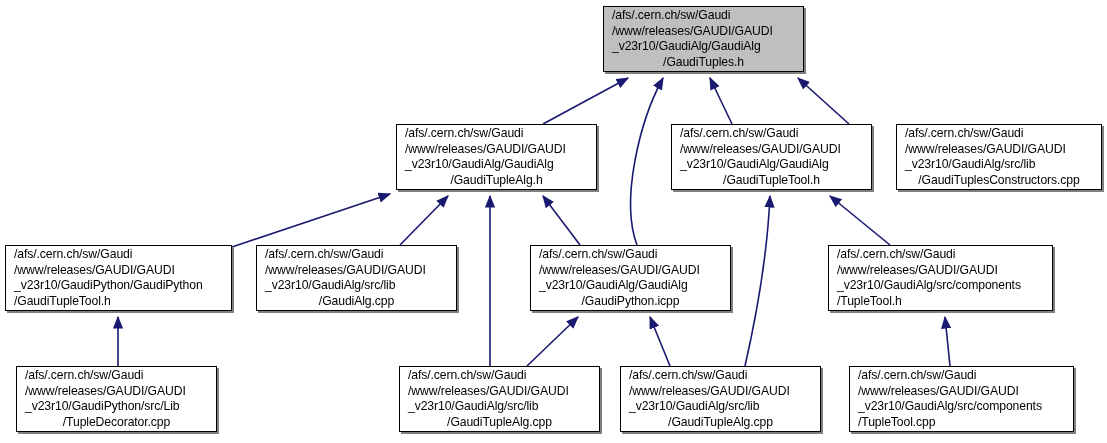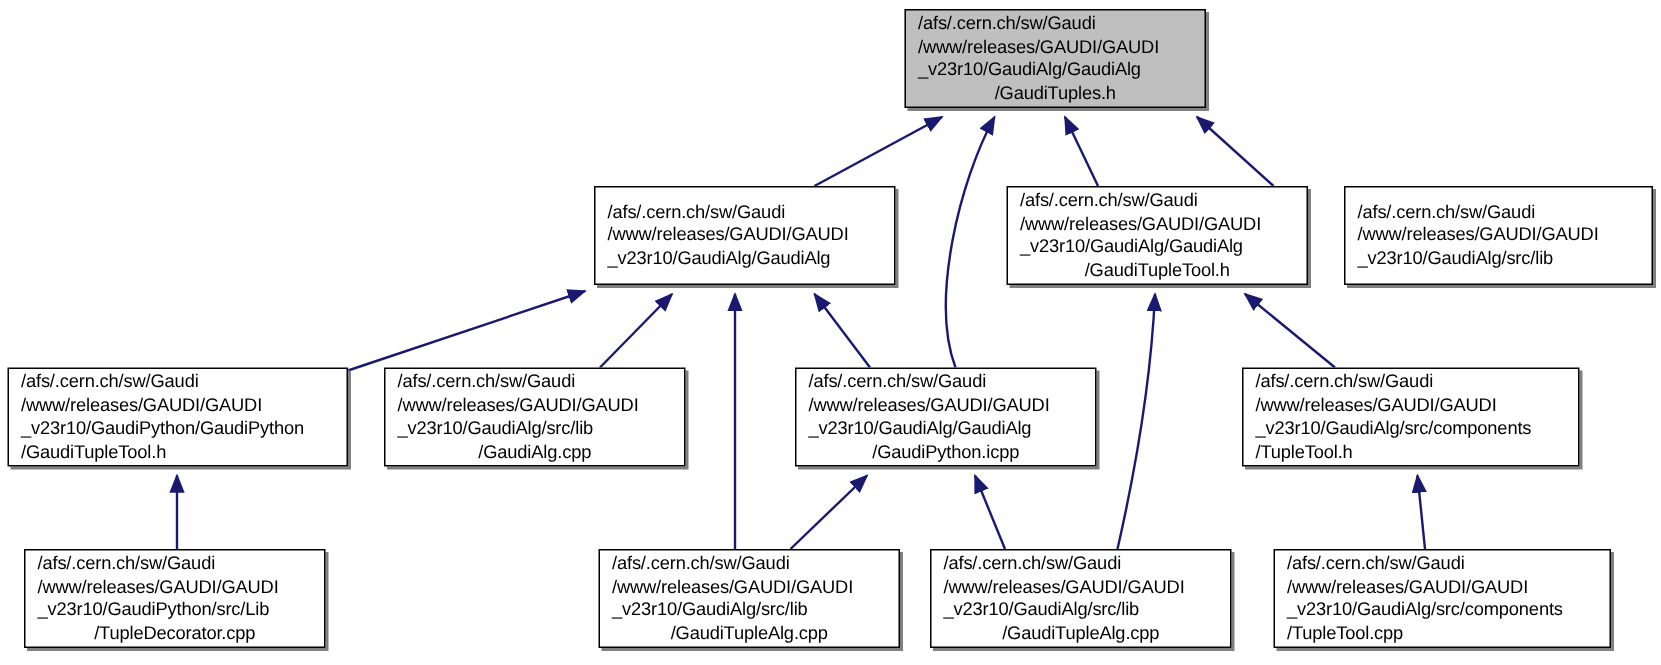--- a/index.html
+++ b/index.html
@@ -88,31 +88,33 @@
       <div class="node root" style="left: 603px; top: 6px; width: 201px; height: 66px;">
         <span class="ln l0">/afs/.cern.ch/sw/Gaudi</span>
         <span class="ln l1">/www/releases/GAUDI/GAUDI</span>
         <span class="ln l2">_v23r10/GaudiAlg/GaudiAlg</span>
         <span class="ln l3">/GaudiTuples.h</span>
       </div>
       <div class="node" style="left: 396px; top: 124px; width: 201px; height: 66px;">
         <span class="ln l0">/afs/.cern.ch/sw/Gaudi</span>
         <span class="ln l1">/www/releases/GAUDI/GAUDI</span>
         <span class="ln l2">_v23r10/GaudiAlg/GaudiAlg</span>
+        <span class="ln l3">/GaudiTupleAlg.h</span>
       </div>
       <div class="node" style="left: 671px; top: 124px; width: 201px; height: 66px;">
         <span class="ln l0">/afs/.cern.ch/sw/Gaudi</span>
         <span class="ln l1">/www/releases/GAUDI/GAUDI</span>
         <span class="ln l2">_v23r10/GaudiAlg/GaudiAlg</span>
         <span class="ln l3">/GaudiTupleTool.h</span>
       </div>
       <div class="node" style="left: 896px; top: 124px; width: 206px; height: 66px;">
         <span class="ln l0">/afs/.cern.ch/sw/Gaudi</span>
         <span class="ln l1">/www/releases/GAUDI/GAUDI</span>
         <span class="ln l2">_v23r10/GaudiAlg/src/lib</span>
+        <span class="ln l3">/GaudiTuplesConstructors.cpp</span>
       </div>
       <div class="node wide" style="left: 5px; top: 245px; width: 227px; height: 66px;">
         <span class="ln l0">/afs/.cern.ch/sw/Gaudi</span>
         <span class="ln l1">/www/releases/GAUDI/GAUDI</span>
         <span class="ln l2">_v23r10/GaudiPython/GaudiPython</span>
         <span class="ln l3">/GaudiTupleTool.h</span>
       </div>
       <div class="node" style="left: 256px; top: 245px; width: 201px; height: 66px;">
         <span class="ln l0">/afs/.cern.ch/sw/Gaudi</span>
         <span class="ln l1">/www/releases/GAUDI/GAUDI</span>

